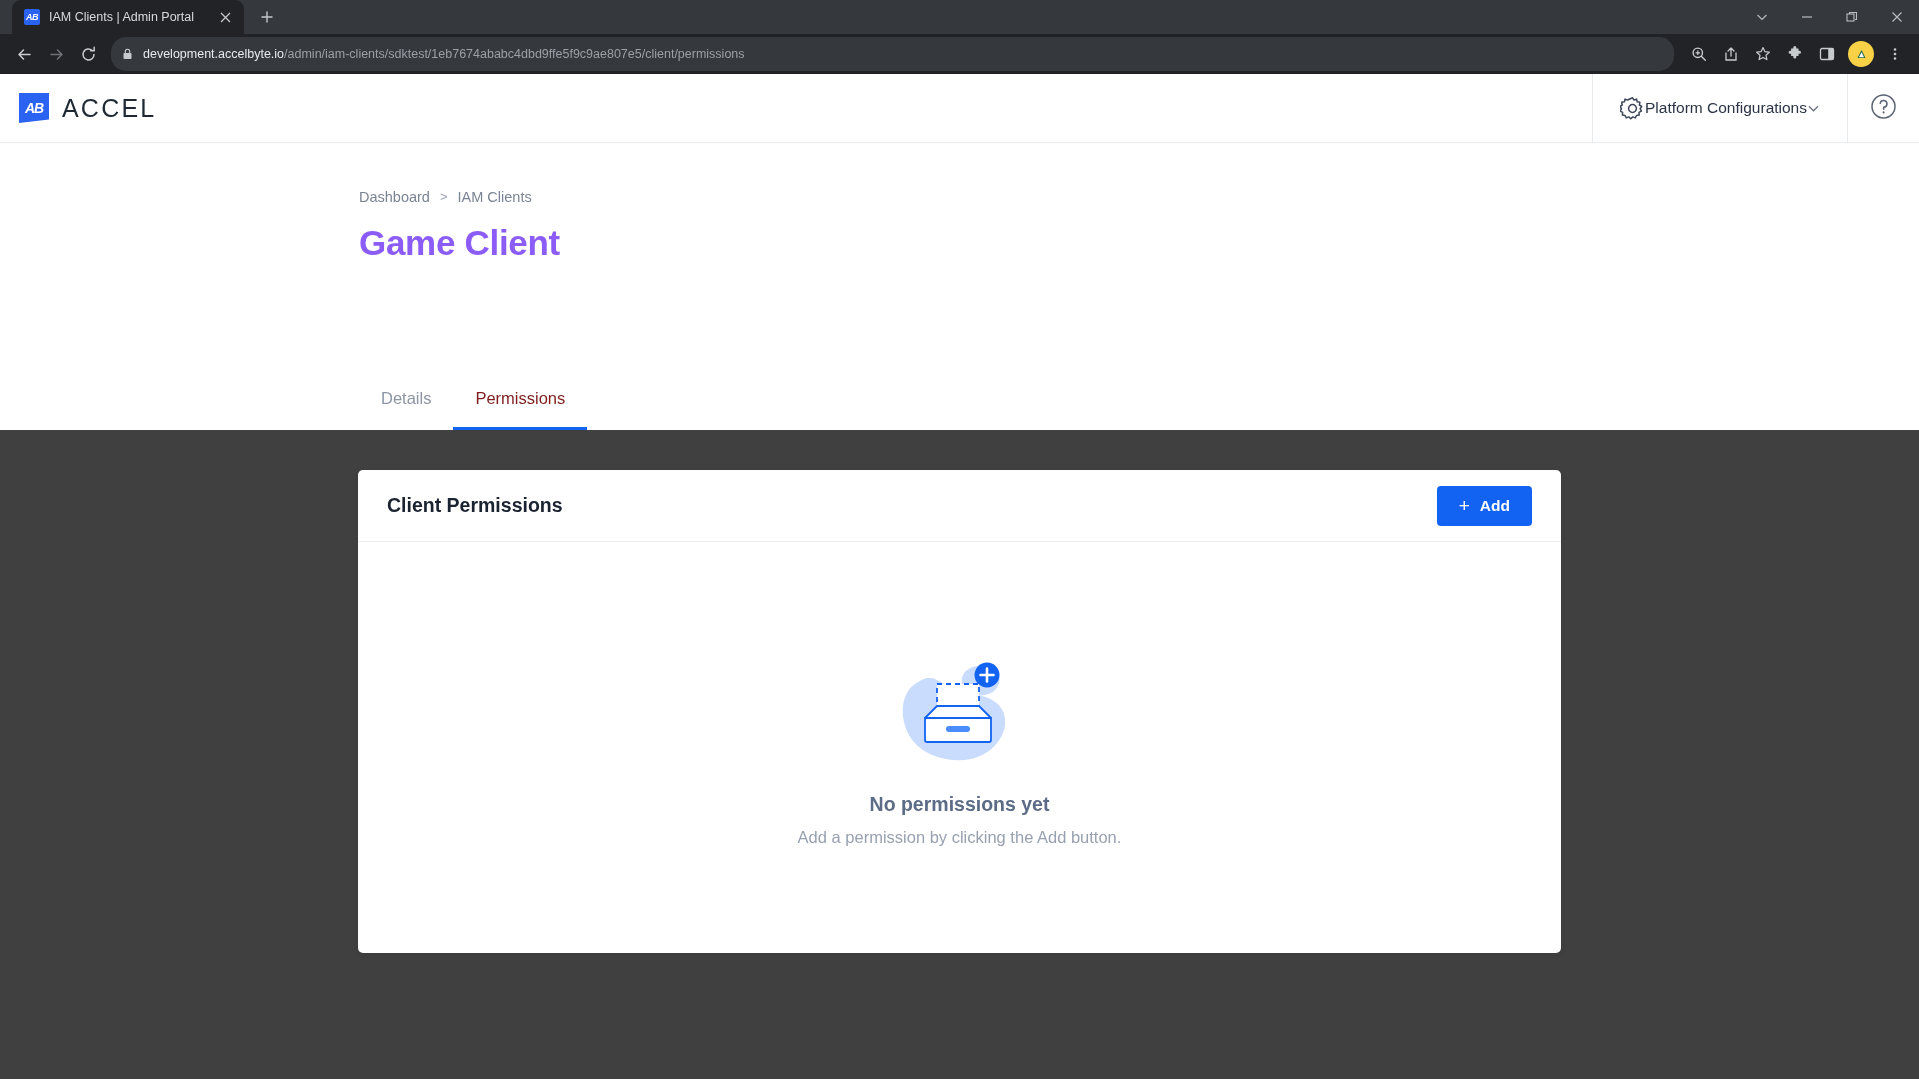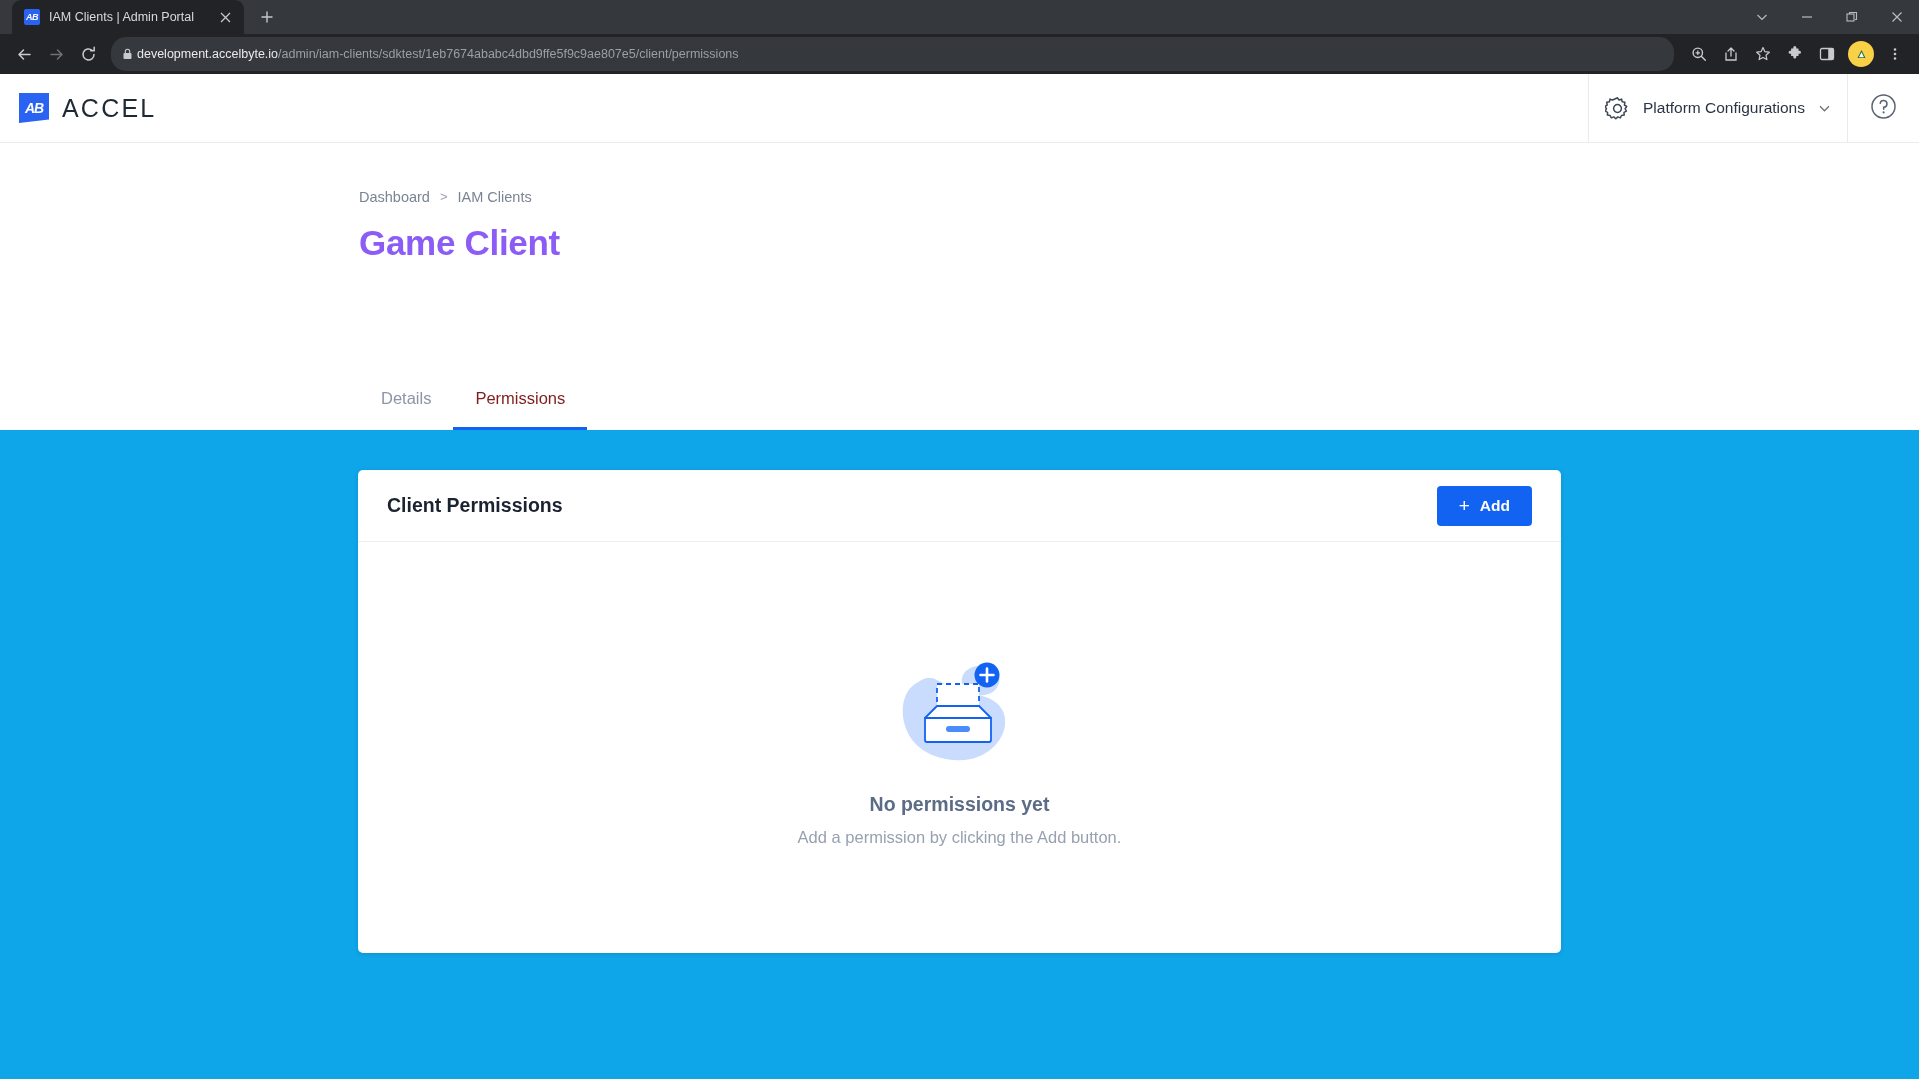--- a/index.html
+++ b/index.html
@@ -129,21 +129,21 @@
 
   .omnibox {
     flex: 1;
     height: 28px;
     margin: 0 8px 0 6px;
     background: #35383d;
     border-radius: 15px;
     display: flex;
     align-items: center;
     padding: 17px 11px;
-    gap: 3px;
+    gap: 9px;
     overflow: hidden;
     min-width: 0;
   }
 
   .lock-icon {
     flex: 0 0 12px;
     display: flex;
     align-items: center;
     color: #c8cbce;
   }
@@ -228,22 +228,22 @@
     color: transparent;
     -webkit-text-fill-color: transparent;
     text-shadow: none;
   }
   
   .logo-byte { position: relative; }
 
   .hdr-item {
     display: flex;
     align-items: center;
-    gap: 13px;
-    padding: 0 16px;
+    gap: 0;
+    padding: 0 27px;
     border-left: 1px solid #e9ecef;
     color: #2b3445;
     font-size: 15.5px;
   }
 
   .hdr-icon { display: flex; align-items: center; color: #3e4758; }
   .chev { display: flex; align-items: center; color: #6b7280; }
 
   .hdr-help {
     display: flex;
@@ -293,21 +293,21 @@
     color: #8c95a3;
     border-bottom: 3px solid transparent;
   }
   .tab-item.active {
     color: #7f1d1d;
     border-bottom-color: #1363f2;
   }
 
   
   .content {
-    background: #0ea5e9;
+    background: #404040;
     height: calc(1079px - 34px - 40px - 69px - 287px);
     padding-top: 40px;
   }
 
   .card {
     width: 1203px;
     margin: 0 auto;
     background: #ffffff;
     border-radius: 5px;
     box-shadow: 0 1px 4px rgba(22,30,45,0.13);

